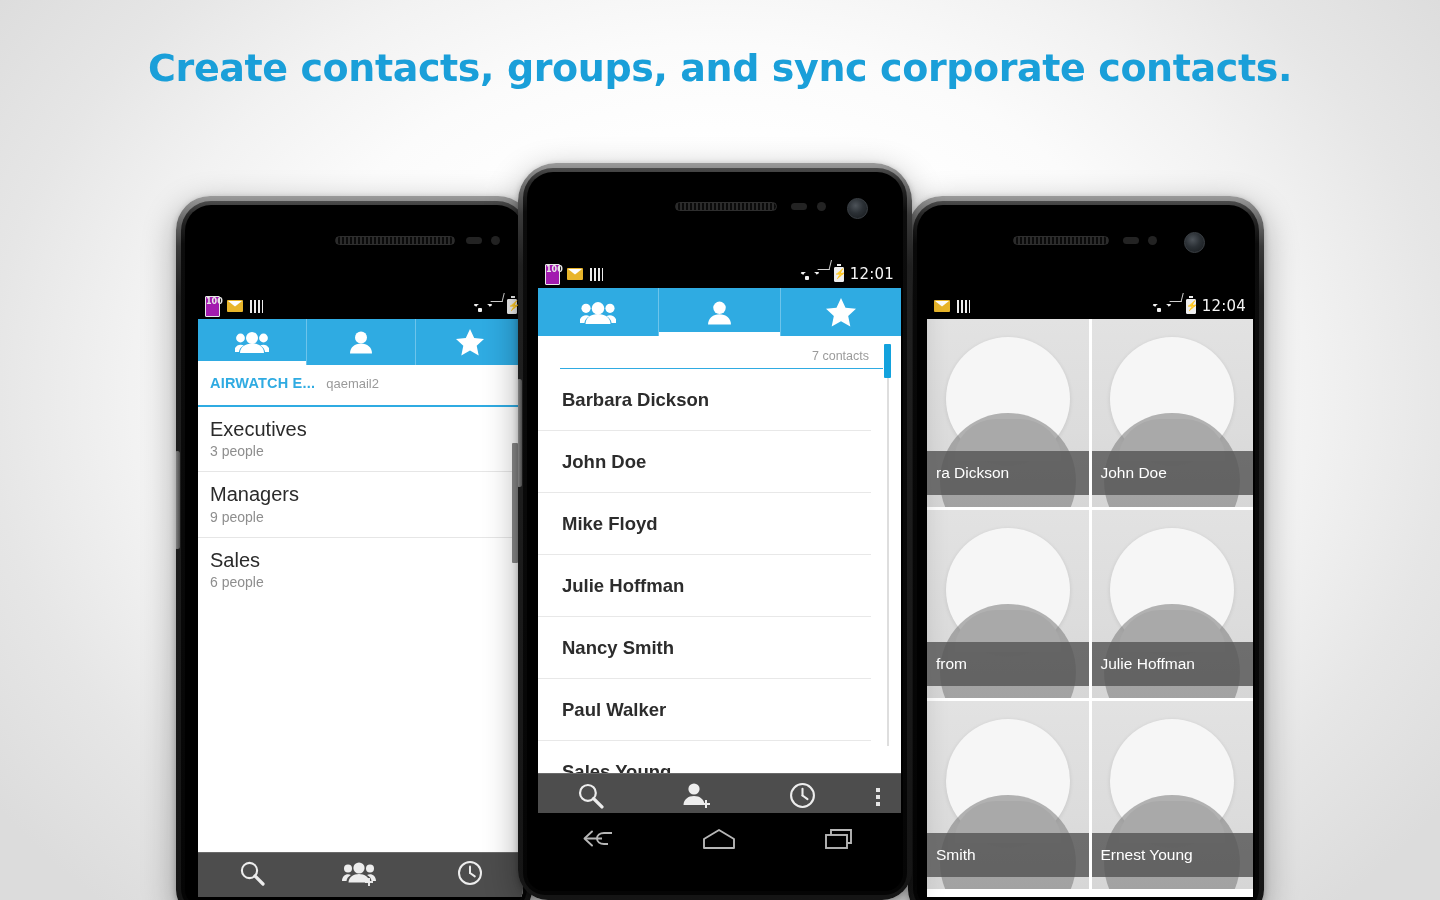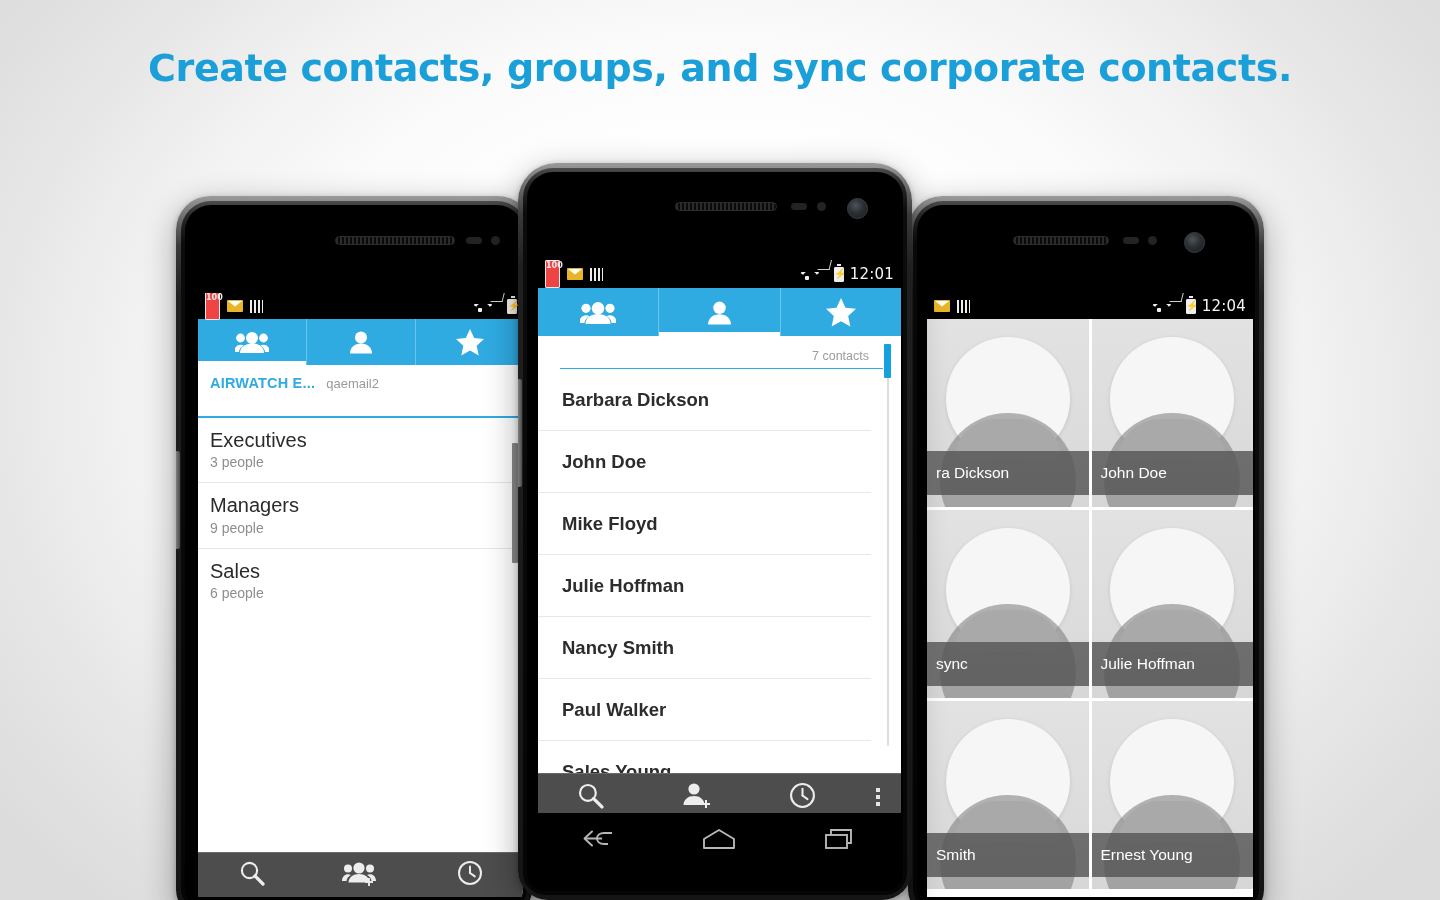--- a/index.html
+++ b/index.html
@@ -105,31 +105,31 @@
   .sb-clock {
     color: #f4f4f4;
     font-size: 15px;
     font-family: "DejaVu Sans", sans-serif;
     letter-spacing: 0.2px;
     padding-left: 2px;
   }
 
   
   .ic-100 {
-    width: 15px; height: 28px;
+    width: 15px; height: 21px;
     border: 1.6px solid #e9e9e9;
     border-radius: 1px;
     box-sizing: border-box;
     color: #e9e9e9;
     font-size: 8px;
     line-height: 10px;
     text-align: center;
     font-family: "DejaVu Sans", sans-serif;
     font-weight: bold;
-    background: #ef4444;
+    background: #a21caf;
   }
   .ic-mail {
     width: 16px; height: 12px;
     background: #e8b52a;
     border-radius: 1px;
     position: relative;
     overflow: hidden;
   }
   .ic-mail::after {
     content: "";
@@ -222,21 +222,21 @@
     left: 0; right: 0; bottom: 0;
     height: 4px;
     background: #ffffff;
   }
   .tab svg { display: block; }
 
   
   .acct-row {
     display: flex;
     align-items: baseline;
-    padding: 10px 12px 25px 12px;
+    padding: 10px 12px 14px 12px;
     border-bottom: 2px solid #2fabe2;
   }
   .acct-name {
     color: #2fabe2;
     font-weight: bold;
     font-size: 14.5px;
     letter-spacing: 0.2px;
   }
   .acct-sub {
     color: #9a9a9a;
@@ -547,21 +547,21 @@
               <div class="cap">ra Dickson</div>
             </div>
             <div class="card">
               <div class="av"></div>
               <div class="av2"></div>
               <div class="cap">John Doe</div>
             </div>
             <div class="card">
               <div class="av"></div>
               <div class="av2"></div>
-              <div class="cap">sync</div>
+              <div class="cap">from</div>
             </div>
             <div class="card">
               <div class="av"></div>
               <div class="av2"></div>
               <div class="cap">Julie Hoffman</div>
             </div>
             <div class="card">
               <div class="av"></div>
               <div class="av2"></div>
               <div class="cap">Smith</div>

